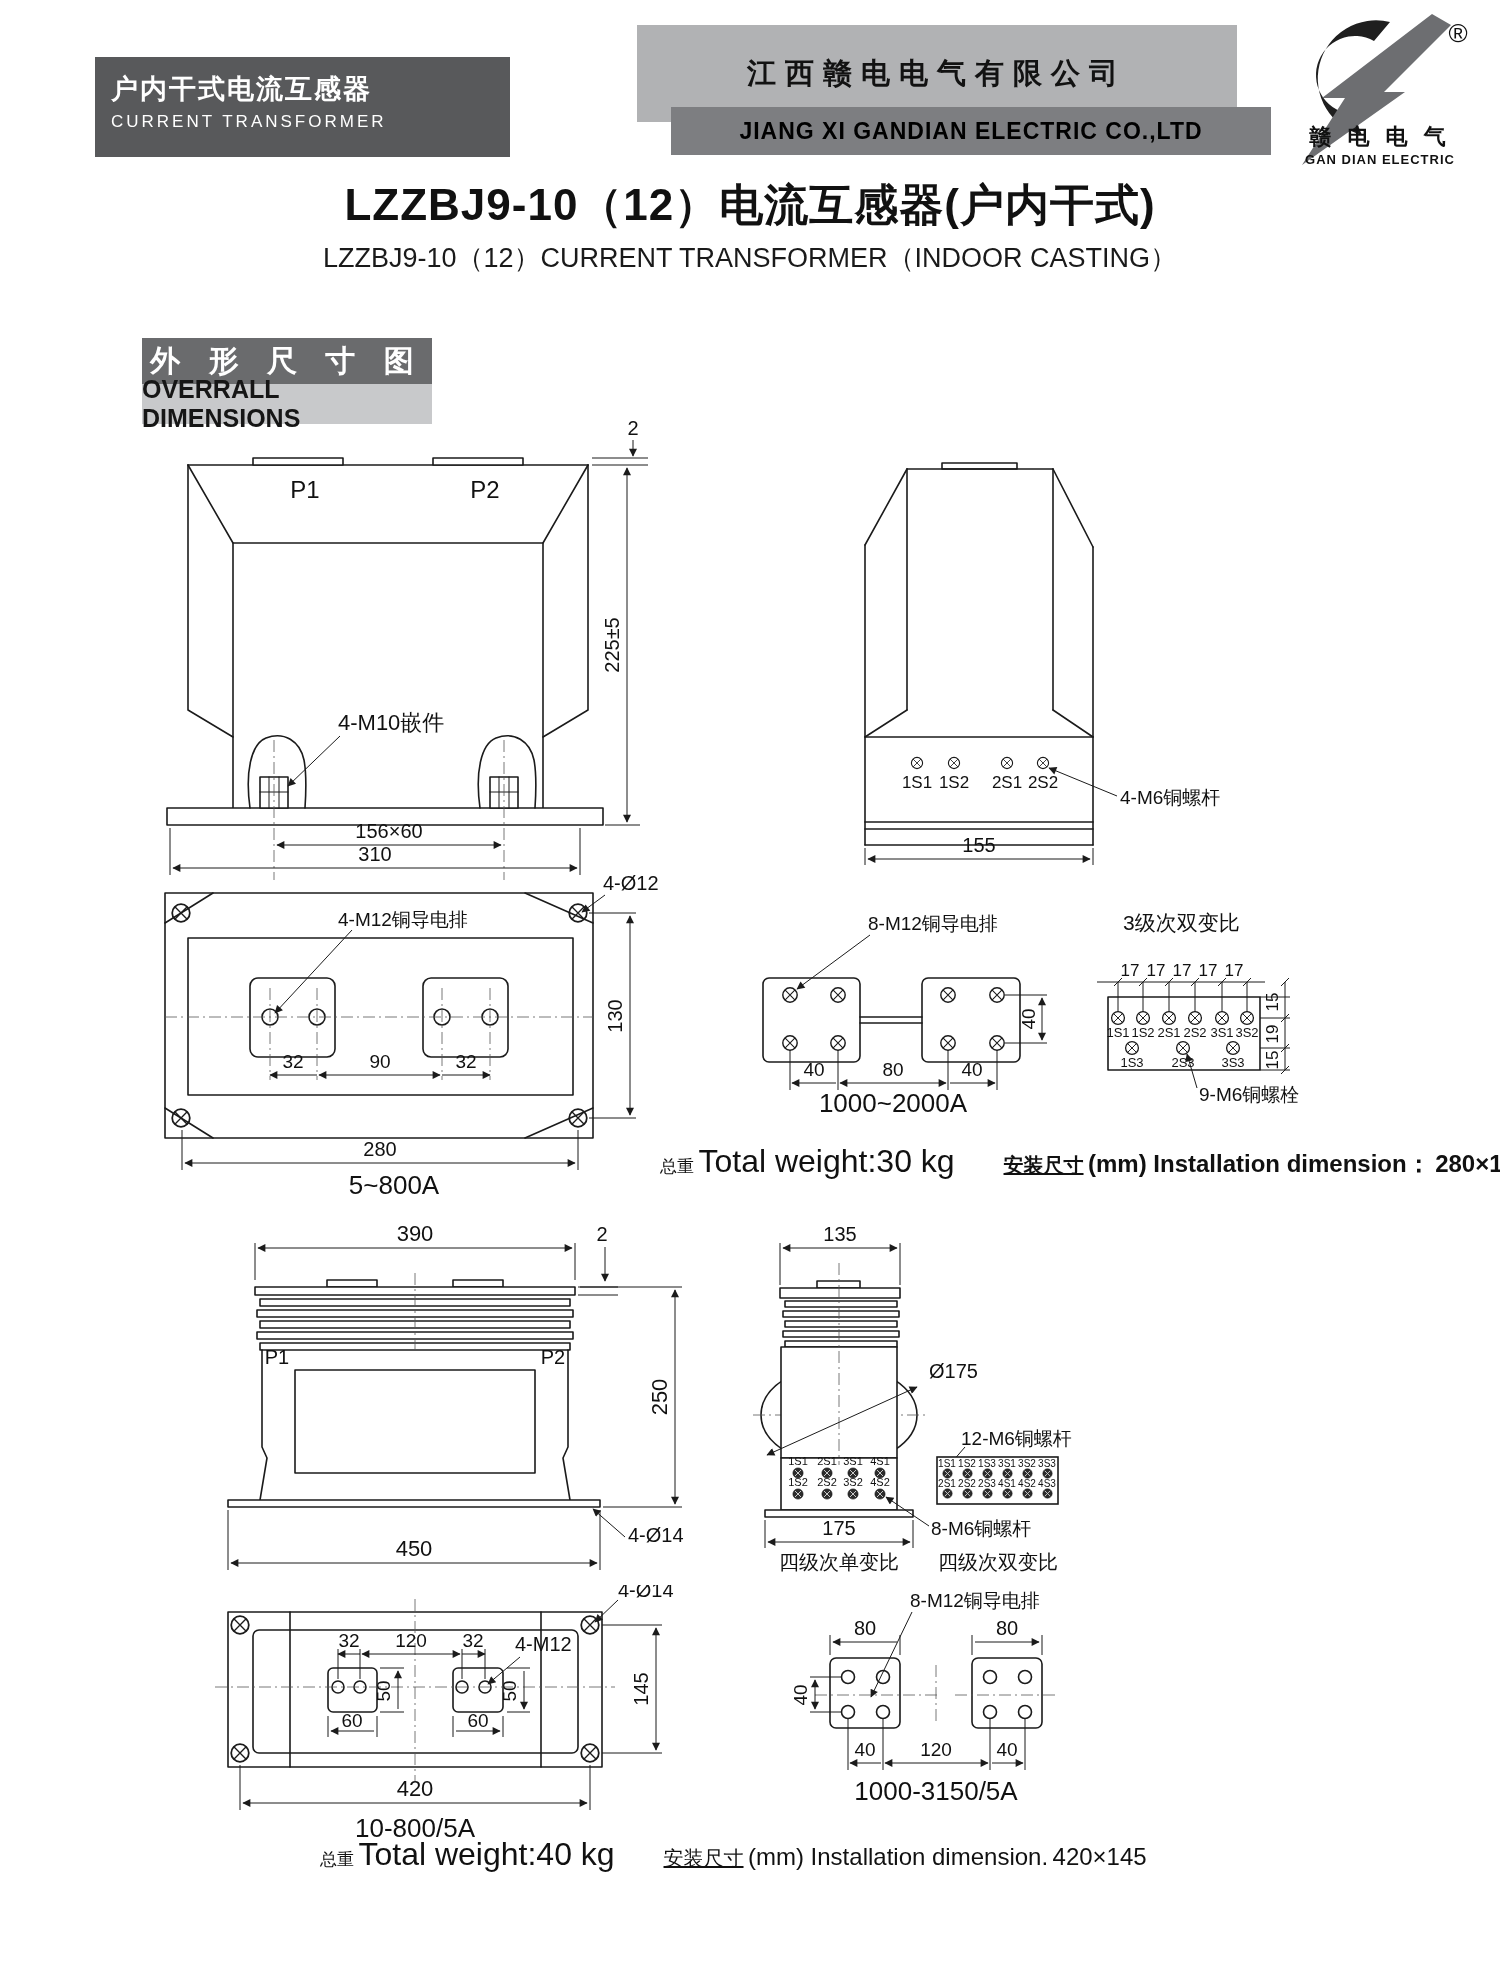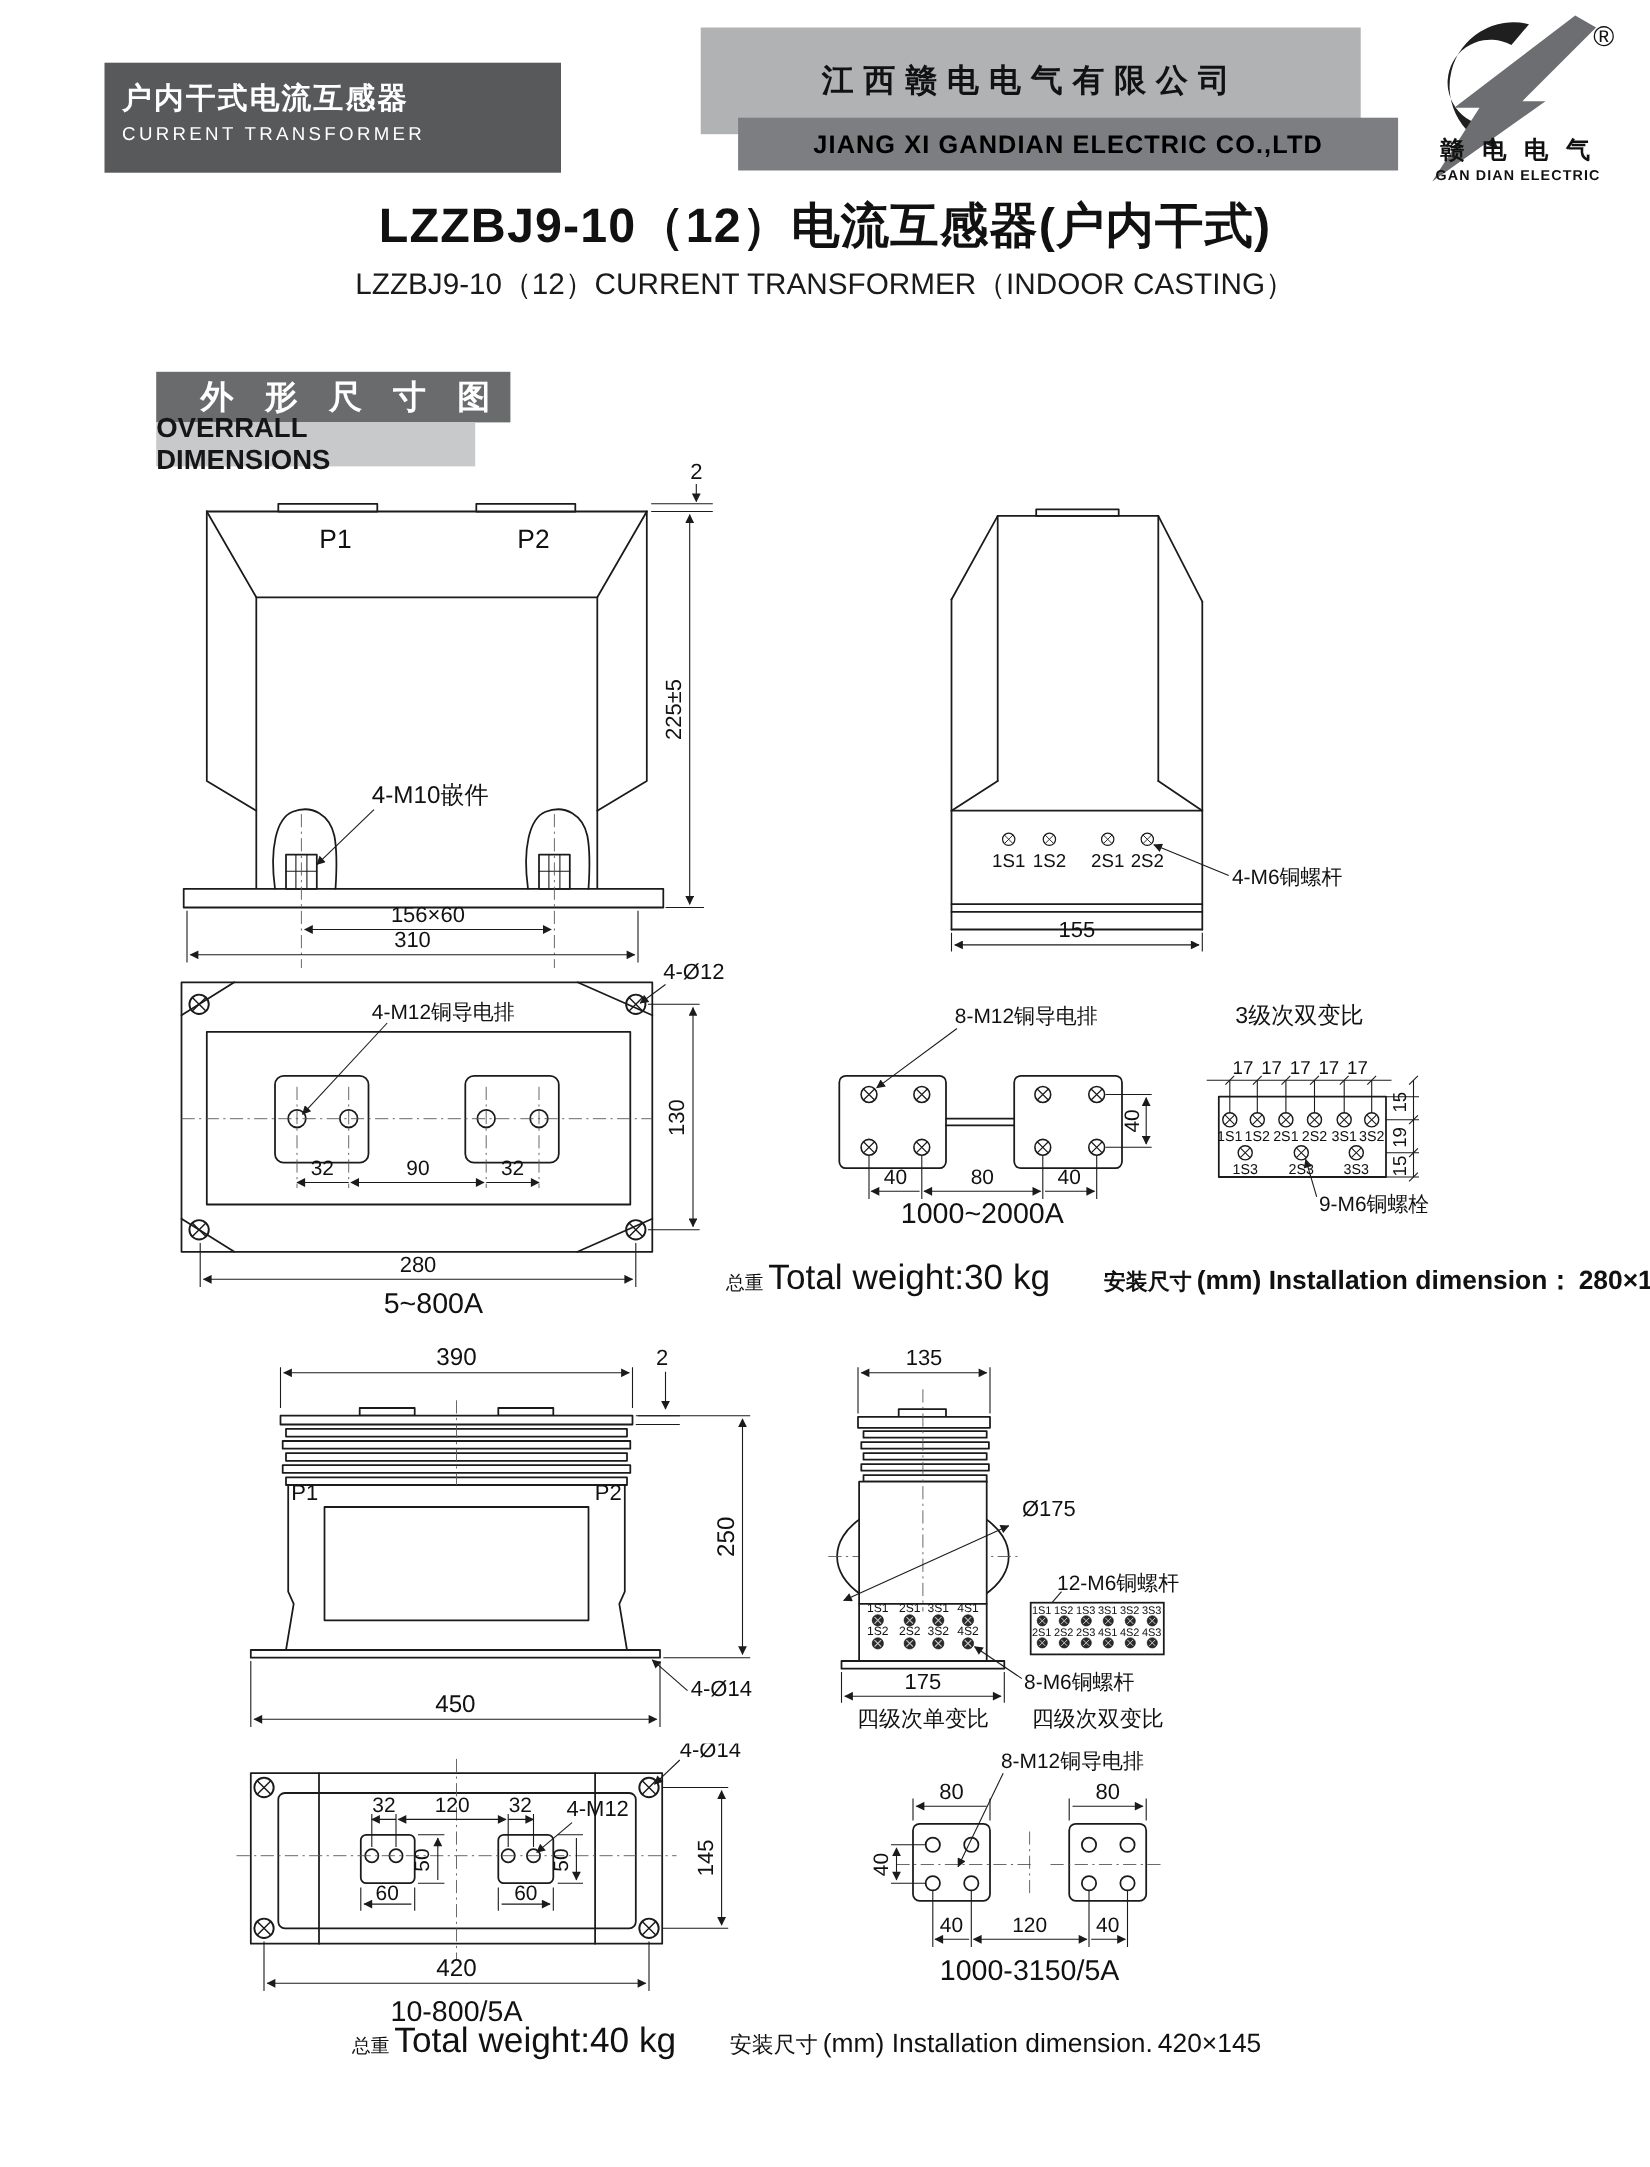--- a/index.html
+++ b/index.html
@@ -12,29 +12,29 @@
   .hdr-left .en{font-size:17px;letter-spacing:3px;margin-top:5px;}
   .hdr-co-zh{left:637px;top:25px;width:600px;height:97px;background:#b1b2b4;display:flex;align-items:center;justify-content:center;
              font-size:29px;font-weight:bold;letter-spacing:9px;color:#121212;}
   .hdr-co-en{left:671px;top:107px;width:600px;height:48px;background:#7d7e81;display:flex;align-items:center;justify-content:center;
              font-size:23px;font-weight:600;color:#000000;letter-spacing:1px;}
   
   .title1{left:0;top:176px;width:1500px;text-align:center;font-size:44px;font-weight:bold;letter-spacing:1px;}
   .title2{left:0;top:240px;width:1500px;text-align:center;font-size:27px;color:#1a1a1a;}
   
   .sec-zh{left:142px;top:338px;width:290px;height:46px;background:#6a6b6d;color:#fff;display:flex;align-items:center;justify-content:center;
-          font-size:30px;font-weight:bold;letter-spacing:10px;padding-left:32px;}
+          font-size:30px;font-weight:bold;letter-spacing:10px;}
   .sec-en{left:142px;top:384px;width:290px;height:40px;background:#c8c9cb;color:#161616;display:flex;align-items:center;justify-content:center;
           font-size:25px;font-weight:600;}
   
   .wline{white-space:nowrap;}
   .wline .zh-s{font-size:17px;}
   .wline .en-b{font-size:32px;}
   .wline .gap{display:inline-block;width:40px;}
-  .wline .zh-m{font-size:20px;}
+  .wline .zh-m{font-size:20px;text-decoration:underline;}
   .wline .en-m{font-size:24px;}
   .bold{font-weight:bold;}
   
   svg text{font-family:"Liberation Sans",sans-serif;fill:#111;}
   .s{stroke:#1b1b1b;stroke-width:1.6;fill:none;stroke-linecap:round;stroke-linejoin:round;}
   .sf{stroke:#1b1b1b;stroke-width:1.6;fill:#fff;}
   .d{stroke:#1b1b1b;stroke-width:1;fill:none;}
   .c{stroke:#555;stroke-width:0.8;fill:none;stroke-dasharray:12 4 2 4;}
   .t10{font-size:10px;} .t11{font-size:11px;} .t13{font-size:13px;} .t17{font-size:17px;}
   .t19{font-size:19px;} .t20{font-size:20px;} .t21{font-size:21px;} .t22{font-size:22px;}

